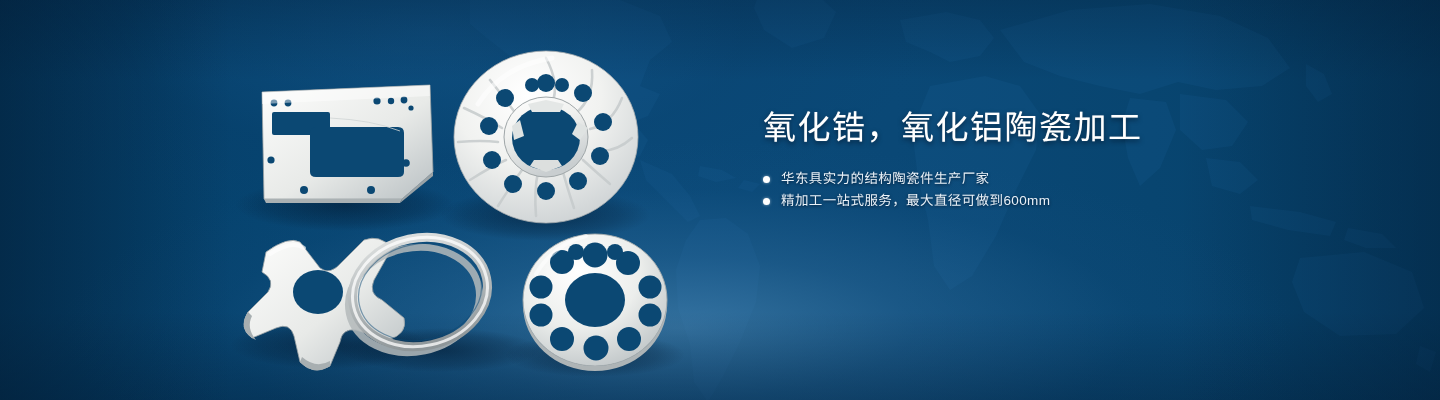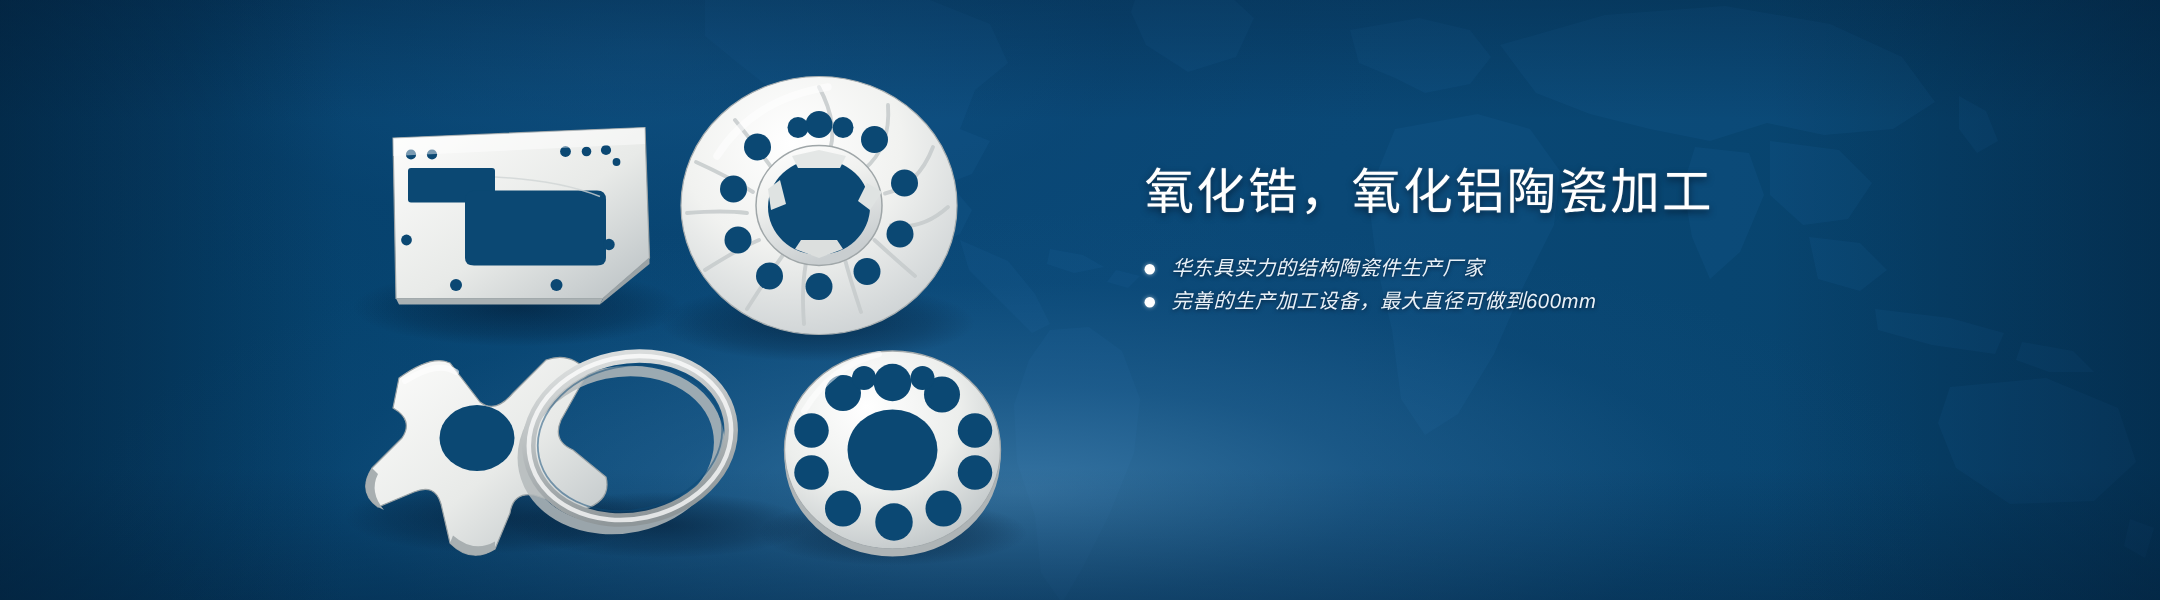--- a/index.html
+++ b/index.html
@@ -42,21 +42,21 @@
   .copy{position:absolute;left:763px;top:106px;width:560px;}
   .headline{
     color:#ffffff;font-size:33px;line-height:44px;letter-spacing:1.5px;
     font-weight:400;margin:0 0 18px 0;white-space:nowrap;
     text-shadow:0 2px 5px rgba(0,14,30,.65), 0 0 1px rgba(255,255,255,.35);
   }
   .bullets{list-style:none;margin:0;padding:0;}
   .bullet{
     display:flex;align-items:center;height:22px;margin:0 0 0 0;
     color:#e9f1f8;font-size:13.5px;line-height:22px;letter-spacing:.4px;
-    text-shadow:0 1px 3px rgba(0,12,28,.7);white-space:nowrap;font-style:italic;
+    text-shadow:0 1px 3px rgba(0,12,28,.7);white-space:nowrap;
   }
   .dot{
     width:7px;height:7px;border-radius:50%;background:#ffffff;
     margin-right:11px;flex:0 0 7px;
     box-shadow:0 0 3px rgba(255,255,255,.55);
   }
 </style>
 </head>
 <body>
 
@@ -292,18 +292,18 @@
   <div class="copy">
     <h1 class="headline">氧化锆，氧化铝陶瓷加工</h1>
 
     <ul class="bullets">
       <li class="bullet">
         <span class="dot"></span>
         <span>华东具实力的结构陶瓷件生产厂家</span>
       </li>
       <li class="bullet">
         <span class="dot"></span>
-        <span>完善的生产加工设备，最大直径可做到600mm</span>
+        <span>精加工一站式服务，最大直径可做到600mm</span>
       </li>
     </ul>
   </div>
 
 </div>
 
 </body></html>

